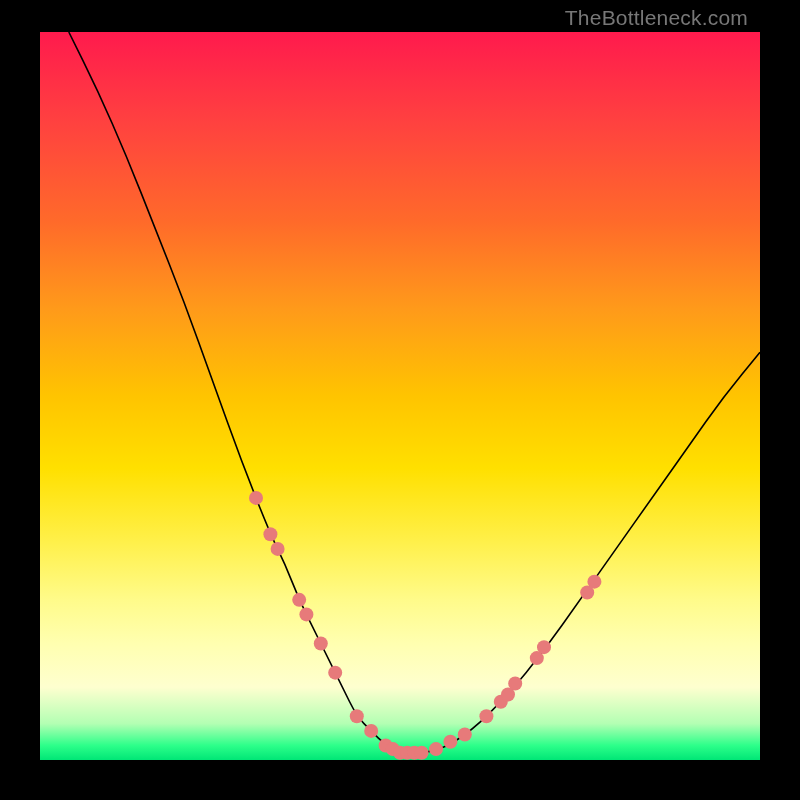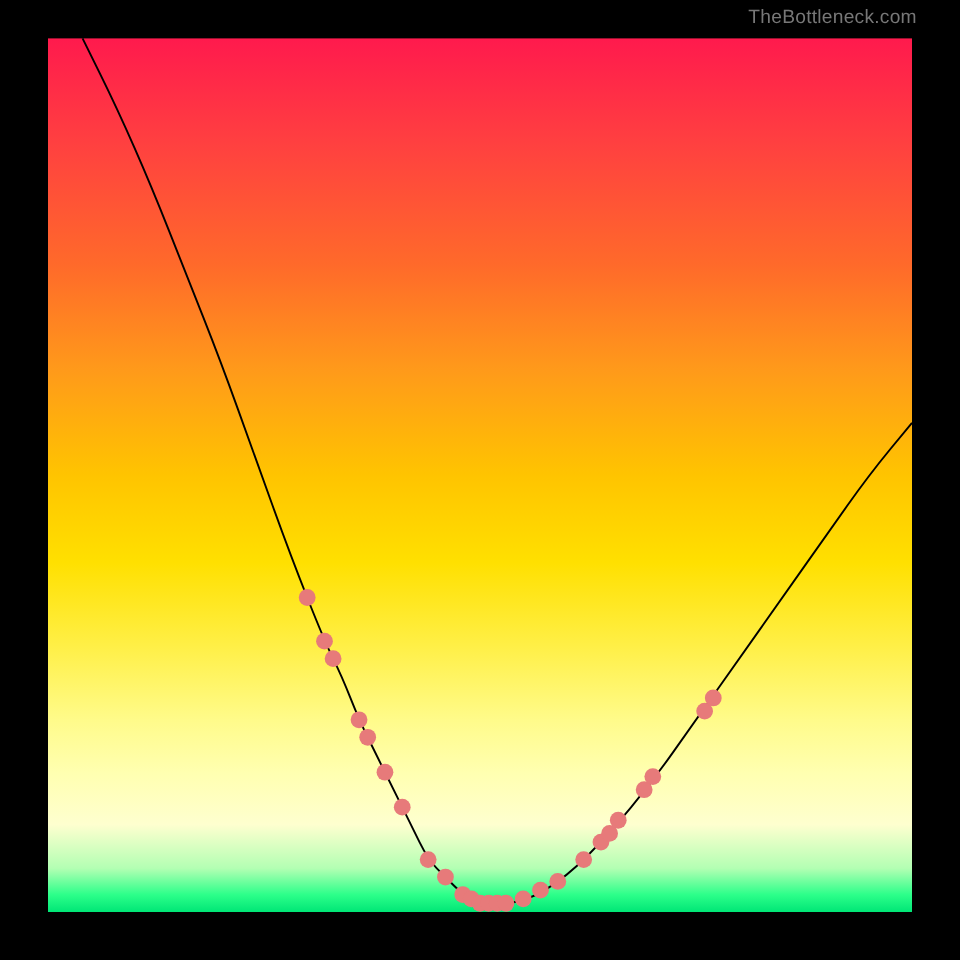--- a/index.html
+++ b/index.html
@@ -24,24 +24,24 @@
       #fff04a 70%,
       #fffb8a 78%,
       #ffffb0 84%,
       #feffcf 90%,
       #b3ffb3 95%,
       #2dff8a 98%,
       #00e676 100%);
   }
   .watermark {
     position: absolute;
-    right: 36px;
+    right: 52px;
     top: 6px;
     font-family: Arial, Helvetica, sans-serif;
-    font-size: 16px;
+    font-size: 21px;
     color: #777;
     letter-spacing: 0.2px;
   }
   svg.curve {
     position: absolute;
     left: 0; top: 0;
     width: 720px; height: 728px;
     overflow: visible;
   }
   .curve-path {

